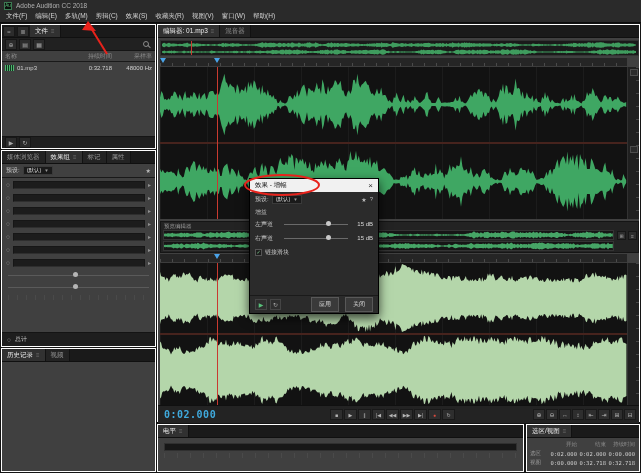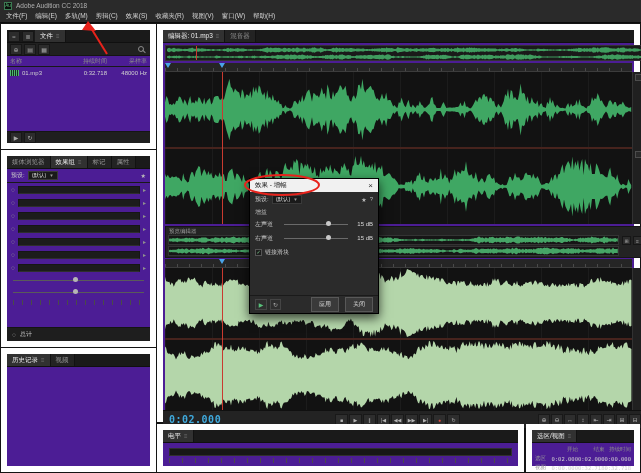--- a/index.html
+++ b/index.html
@@ -6,21 +6,21 @@
   html,body{background:#000}
   #root{position:relative;width:641px;height:473px;background:#141414;overflow:hidden;
         font-family:"Liberation Sans",sans-serif;color:#c8c8c8;font-size:7px}
   .abs{position:absolute}
   
   .titlebar{left:0;top:0;width:641px;height:11px;background:#2a2a2a;display:flex;align-items:center;gap:4px;padding:0 4px;font-size:6.5px;color:#b0b0b0}
   .appicon{width:8px;height:8px;background:#0d0d0d;border:1px solid #3c7a52;color:#58c17a;font-size:4.5px;display:flex;align-items:center;justify-content:center}
   .menubar{left:0;top:11px;width:641px;height:12px;background:#2a2a2a;border-bottom:1px solid #0c0c0c;display:flex;align-items:center;padding:0 2px;font-size:6.5px;color:#d2d2d2}
   .menu-item{padding:0 4px;height:100%;display:flex;align-items:center;cursor:default}
   
-  .panel{position:absolute;background:#4c1d95;border:6px solid #ffffff}
+  .panel{position:absolute;background:#404040;border:1px solid #ffffff}
   .tabs{height:13px;background:#1a1a1a;display:flex;font-size:6.5px;border-bottom:1px solid #101010}
   .tab{padding:0 5px;display:flex;align-items:center;gap:3px;color:#949494;background:#232323;border-right:1px solid #121212;white-space:nowrap}
   .tab.active{background:#313131;color:#ebebeb}
   .hamb{color:#6f6f6f;font-size:6px}
   .ticonbtn{width:12px;height:11px;margin:1px 1px;display:flex;align-items:center;justify-content:center;background:#2c2c2c;border:1px solid #171717;color:#a8a8a8;font-size:6px}
   
   .ftoolbar{height:13px;display:flex;align-items:center;padding:0 2px;border-bottom:1px solid #151515;background:#212121}
   .searchicon{margin-left:auto;margin-right:4px;width:6px;height:6px;border:1px solid #8a8a8a;border-radius:50%;position:relative}
   .searchicon::after{content:"";position:absolute;width:4px;height:1px;background:#8a8a8a;transform:rotate(45deg);right:-3px;bottom:-1px}
   .fheader,.frow{display:flex;align-items:center;height:11px;padding:0 3px;font-size:6px}

